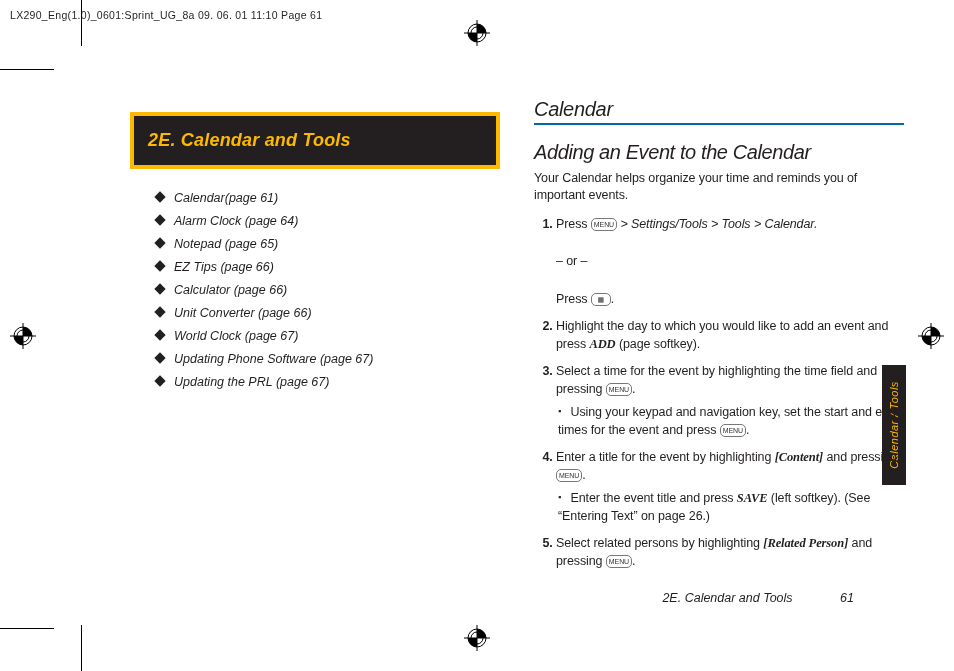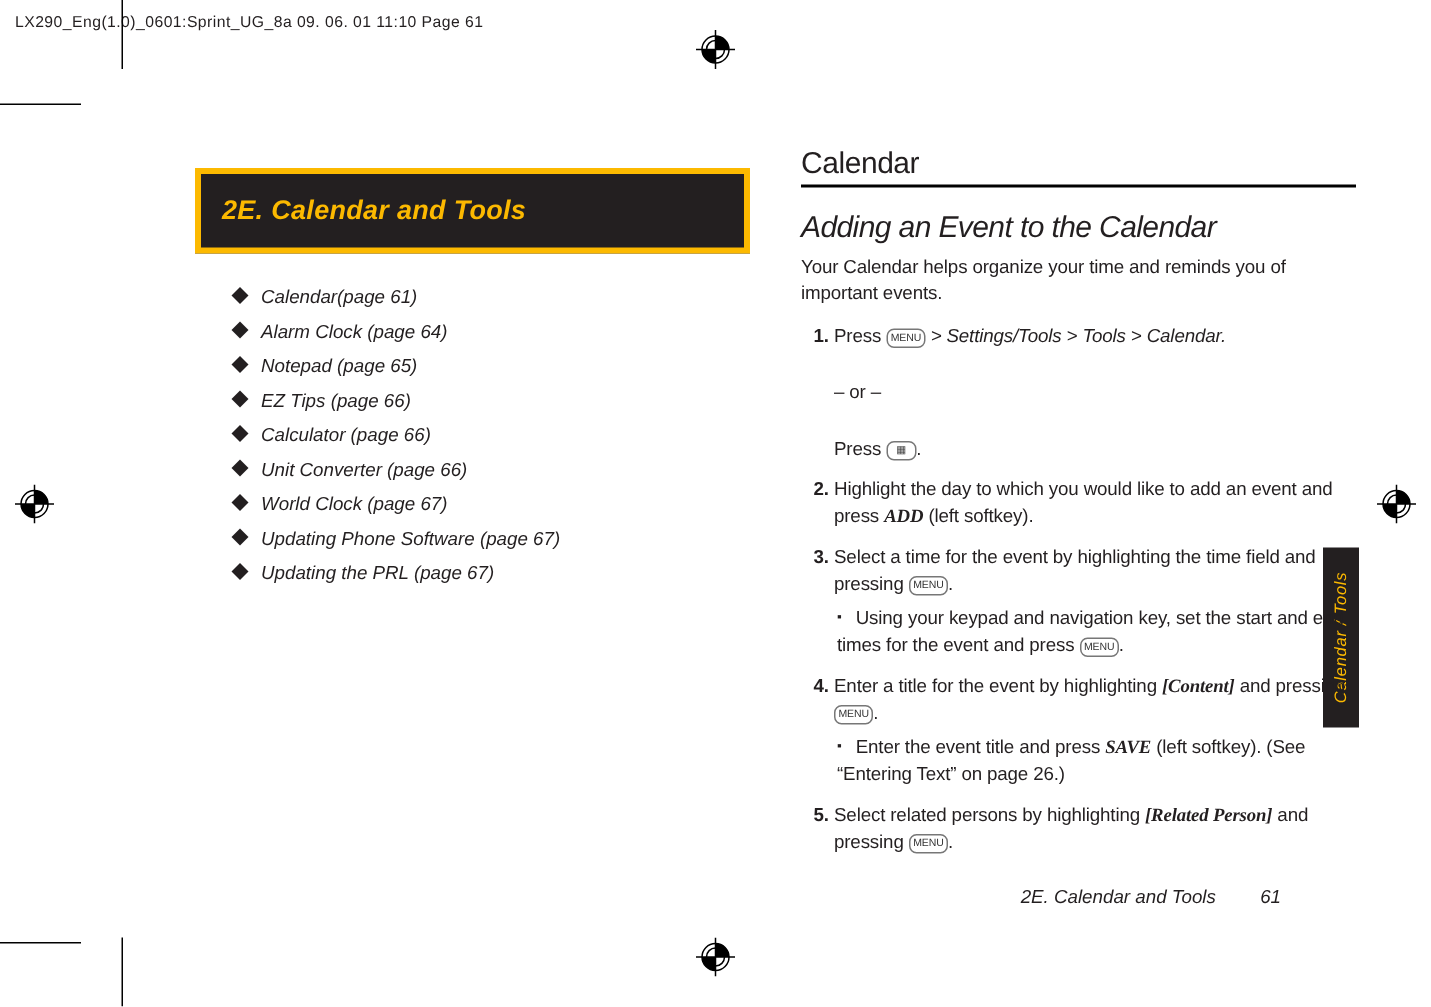--- a/index.html
+++ b/index.html
@@ -62,24 +62,25 @@
     font-size:12.5px;
   }
   ul.toc li { margin:9px 0; }
   ul.toc li .dia {
     display:inline-block; width:8px; height:8px;
     background:#231f20; transform:rotate(45deg);
     margin-right:10px; vertical-align:1px;
   }
 
   h1.main-title {
+    font-style:italic;
     font-weight:normal;
     font-size:20px;
     margin:0 0 4px 0;
-    border-bottom:2px solid #000000;
+    border-bottom:2px solid #0369a1;
     padding-bottom:2px;
     letter-spacing:-0.3px;
   }
   h3.sub-title {
     font-style:italic;
     font-weight:normal;
     font-size:20px;
     margin:16px 0 6px 0;
     letter-spacing:-0.4px;
   }
@@ -119,21 +120,21 @@
     white-space:nowrap;
     letter-spacing:0.5px;
   }
 
   .footer {
     position:absolute;
     right:100px; bottom:66px;
     font-style:italic;
     font-size:12.5px;
   }
-  .footer .pn { font-style:italic; margin-left:26px; }
+  .footer .pn { font-style:italic; margin-left:44px; }
 </style>
 </head>
 <body>
 
 <div class="header-line">LX290_Eng(1.0)_0601:Sprint_UG_8a  09. 06. 01   11:10  Page 61</div>
 
 <div class="crop-v-top"></div>
 <div class="crop-h-left"></div>
 <div class="crop-v-bot"></div>
 <div class="crop-h-bot"></div>
@@ -210,21 +211,21 @@
 
       <ol class="steps">
         <li>
           <span>Press </span><span class="key">MENU</span><em class="term"> &gt; Settings/Tools &gt; Tools &gt; Calendar.</em>
           <div class="step-alt">– or –</div>
           <div>
             <span>Press </span><span class="key">▦</span><span>.</span>
           </div>
         </li>
         <li>
-          <span>Highlight the day to which you would like to add an event and press </span><strong class="label">ADD</strong><span> (left softkey).</span>
+          <span>Highlight the day to which you would like to add an event and press </span><strong class="label">ADD</strong><span> (page softkey).</span>
         </li>
         <li>
           <span>Select a time for the event by highlighting the time field and pressing </span><span class="key">MENU</span><span>.</span>
           <ul class="sub-bullets">
             <li>
               <span>Using your keypad and navigation key, set the start and end times for the event and press </span><span class="key">MENU</span><span>.</span>
             </li>
           </ul>
         </li>
         <li>

